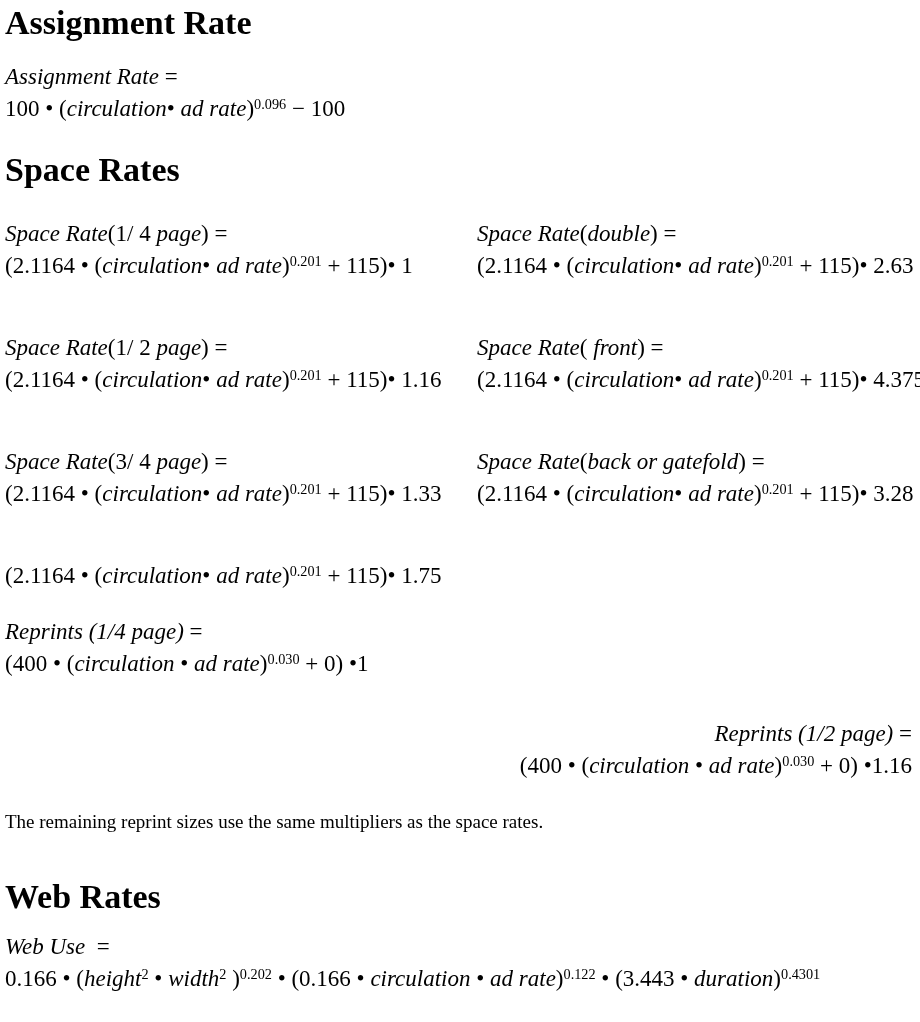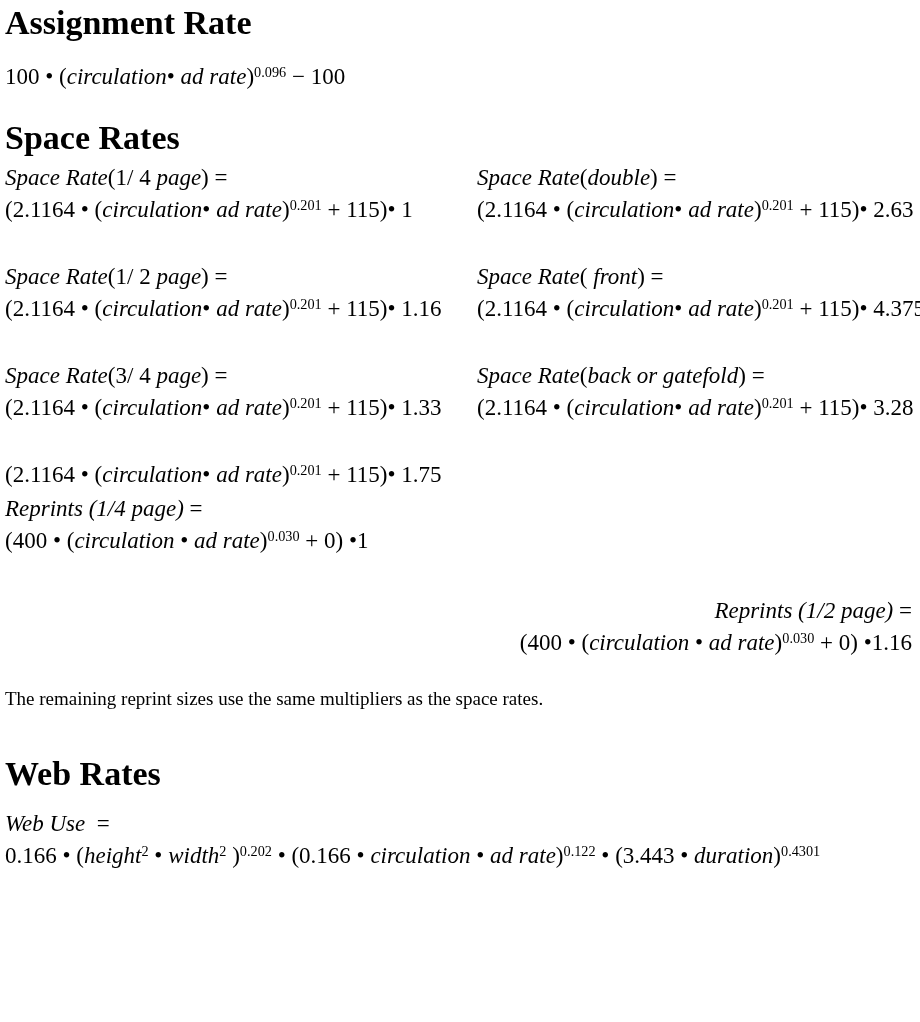--- a/index.html
+++ b/index.html
@@ -33,33 +33,34 @@
     margin: 28px 0 0 0;
   }
   
   #assignment-heading { margin: 0 0 18px 0; }
   #space-heading   { margin: 22px 0 0 0; }
   #reprint-heading { margin: 24px 0 0 0; }
   #web-heading     { margin: 44px 0 7px 0; }
   .space-grid {
     display: grid;
     grid-template-columns: 472px 1fr;
-    row-gap: 33px;
-    margin-top: 4px;
+    row-gap: 48px;
+    margin-top: 28px;
   }
-  .reprint-item-1 { margin-top: 0; }
+  .reprint-item-1 { margin-top: 22px; }
   .reprint-item-2 { margin-top: 36px; text-align: right; }
   .web-block { margin-top: 14px; }
 </style>
 </head>
 <body>
 
 <section>
   <h1 class="h" id="assignment-heading">Assignment Rate</h1>
   <div class="fblock">
+    <div class="fline"><span class="seg-i">Assignment Rate</span><span class="seg-n"> =</span></div>
     <div class="fline"><span class="seg-n">100 • (</span><span class="seg-i">circulation</span><span class="seg-n">• </span><span class="seg-i">ad rate</span><span class="seg-n">)</span><span class="seg-s">0.096</span><span class="seg-n"> − 100</span></div>
   </div>
 </section>
 
 <section>
   <h1 class="h" id="space-heading">Space Rates</h1>
   <div class="space-grid">
 
     <div class="fblock">
       <div class="fline"><span class="seg-i">Space Rate</span><span class="seg-n">(1/ 4 </span><span class="seg-i">page</span><span class="seg-n">) =</span></div>

